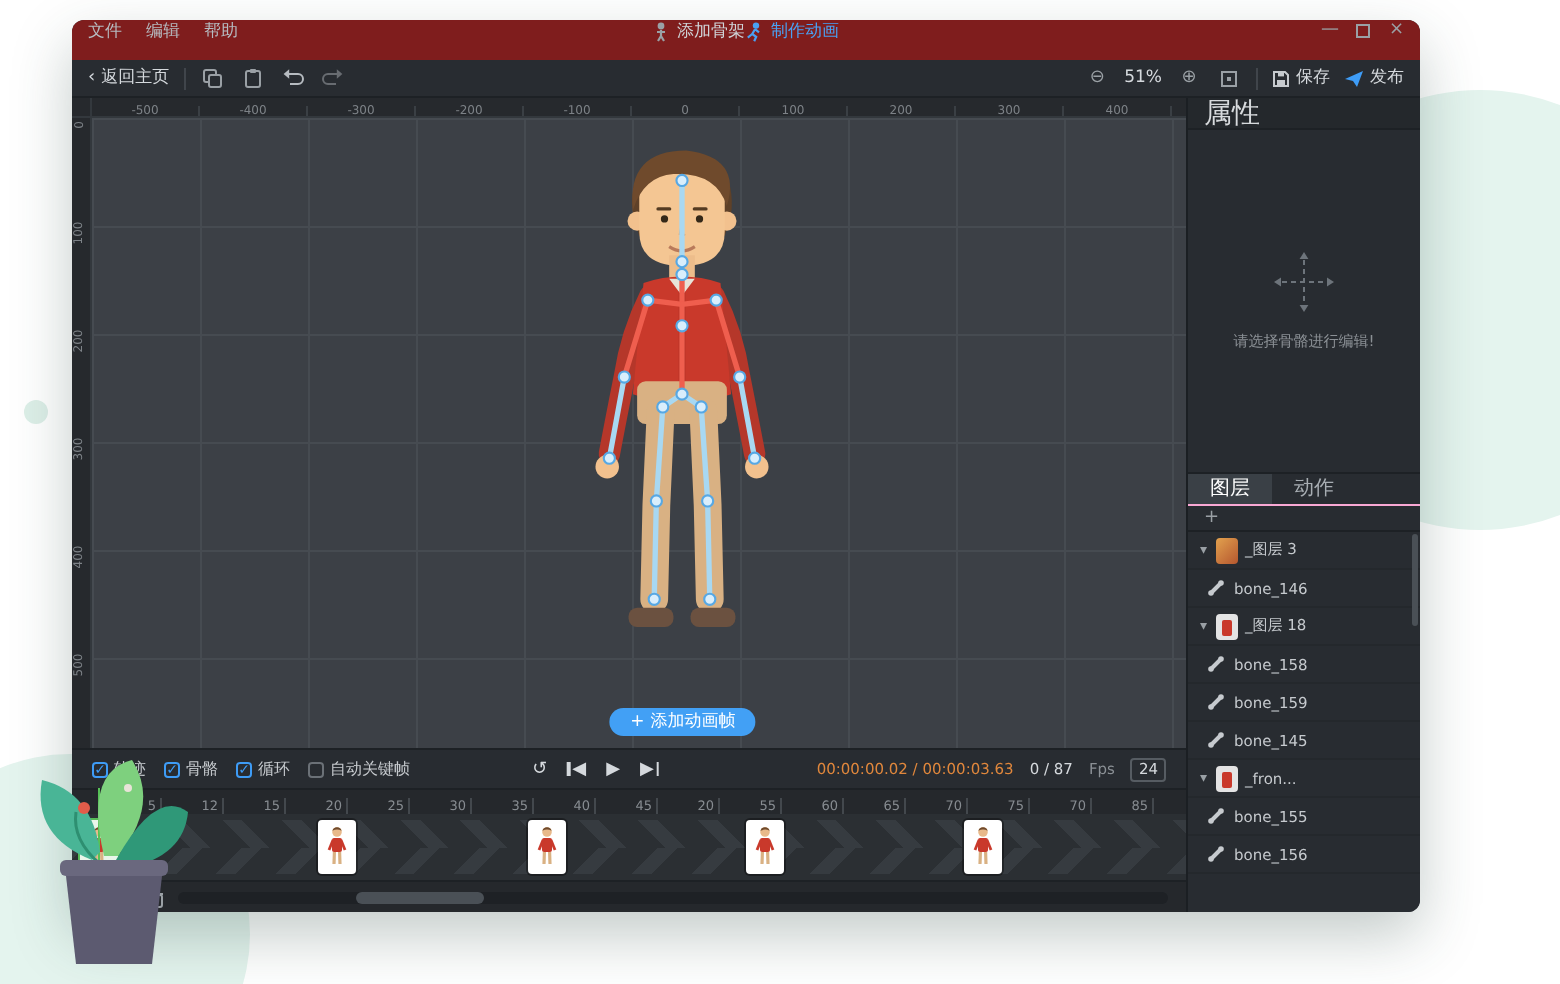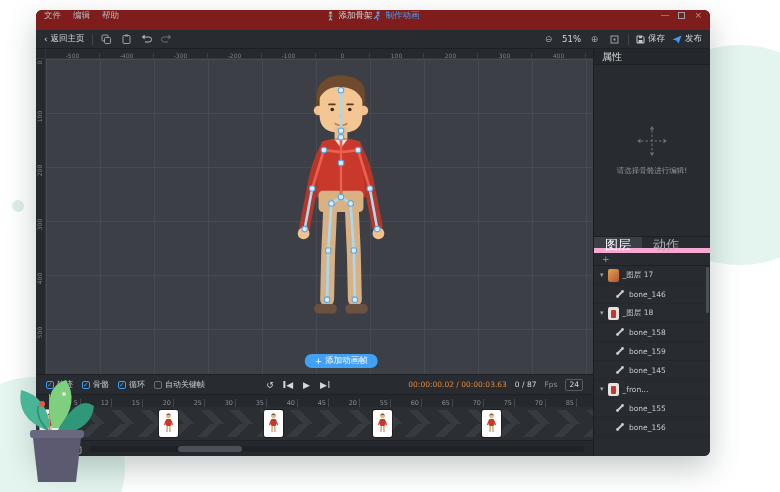--- a/index.html
+++ b/index.html
@@ -94,33 +94,33 @@
   .kf-1{left:22%}.kf-2{left:41%}.kf-3{left:60.5%}.kf-4{left:80%}
   .playhead{position:absolute;left:13px;top:0;bottom:0;width:1px;background:#57c257}
   .tl-bottom{height:16px;background:#25282c;border-top:1px solid #1d2125;display:flex;
              align-items:center;gap:7px;padding:0 9px;color:#9aa0a5;flex:0 0 auto}
   .scrollbar{flex:1;height:6px;background:#1e2125;border-radius:3px;position:relative}
   .scroll-thumb{position:absolute;left:18%;top:0;height:6px;width:64px;background:#4a5056;border-radius:3px}
 
   
   .panel{width:117px;background:#282c31;border-left:1px solid #1b1f23;display:flex;
          flex-direction:column;flex:0 0 auto;position:relative}
-  .panel-h{height:16px;line-height:16px;padding:0 8px;font-size:10px;color:#d7dadd;
+  .panel-h{height:16px;line-height:16px;padding:0 8px;font-size:14px;color:#d7dadd;
            background:#24282c;border-bottom:1px solid #1d2125}
   .panel-empty{height:172px;display:flex;flex-direction:column;align-items:center;justify-content:center;
                gap:10px;border-bottom:1px solid #1d2125;color:#8b9095;font-size:7.5px}
-  .panel-tabs{height:16px;display:flex;font-size:13px;color:#a7adb2;border-bottom:5px solid #f9a8d4}
+  .panel-tabs{height:16px;display:flex;font-size:10px;color:#a7adb2;border-bottom:1px solid #f9a8d4}
   .panel-tab{padding:0 11px;line-height:16px;cursor:pointer}
   .panel-tab.active{background:#3a4046;color:#fff}
   .panel-add{height:13px;border-bottom:1px solid #1d2125;display:flex;align-items:center;
              padding:0 8px;color:#9aa0a5;font-size:9px}
   .rows{flex:1;overflow:hidden;font-size:7.5px;color:#c6cace}
   .row{height:19px;display:flex;align-items:center;gap:4px;padding:0 6px;border-bottom:1px solid #24282c}
   .row .caret{color:#9aa0a5;font-size:7px}
-  .row.bone{padding-left:21px}
+  .row.bone{padding-left:9px}
   .gicon{width:11px;height:13px;border-radius:2px;position:relative;flex:0 0 auto}
   .g-orange{background:linear-gradient(135deg,#e2a14e,#b5572f)}
   .g-char{background:#e4e4e4}
   .g-char i{position:absolute;left:3px;right:3px;top:3px;bottom:2px;background:#c9392b;border-radius:1px}
   .vscroll{position:absolute;right:1px;top:218px;width:3px;height:46px;background:#4a5056;border-radius:2px}
 
   
   .plant{position:absolute;left:14px;bottom:8px}
 </style>
 </head>
@@ -511,21 +511,21 @@
         <span class="panel-tab active">图层</span>
         <span class="panel-tab">动作</span>
       </div>
       <div class="panel-add">
         <span>+</span>
       </div>
       <div class="rows">
         <div class="row">
           <span class="caret">▾</span>
           <span class="gicon g-orange"></span>
-          <span>_图层 17</span>
+          <span>_图层 3</span>
         </div>
         <div class="row bone">
           <svg width="10" height="10" viewBox="0 0 10 10">
               <line x1="2.5" y1="7.5" x2="7.5" y2="2.5" stroke="#c6cace" stroke-width="2"></line>
               <circle cx="2.5" cy="7.5" r="1.4" fill="#c6cace"></circle>
               <circle cx="7.5" cy="2.5" r="1.4" fill="#c6cace"></circle>
             </svg>
           <span>bone_146</span>
         </div>
         <div class="row">

